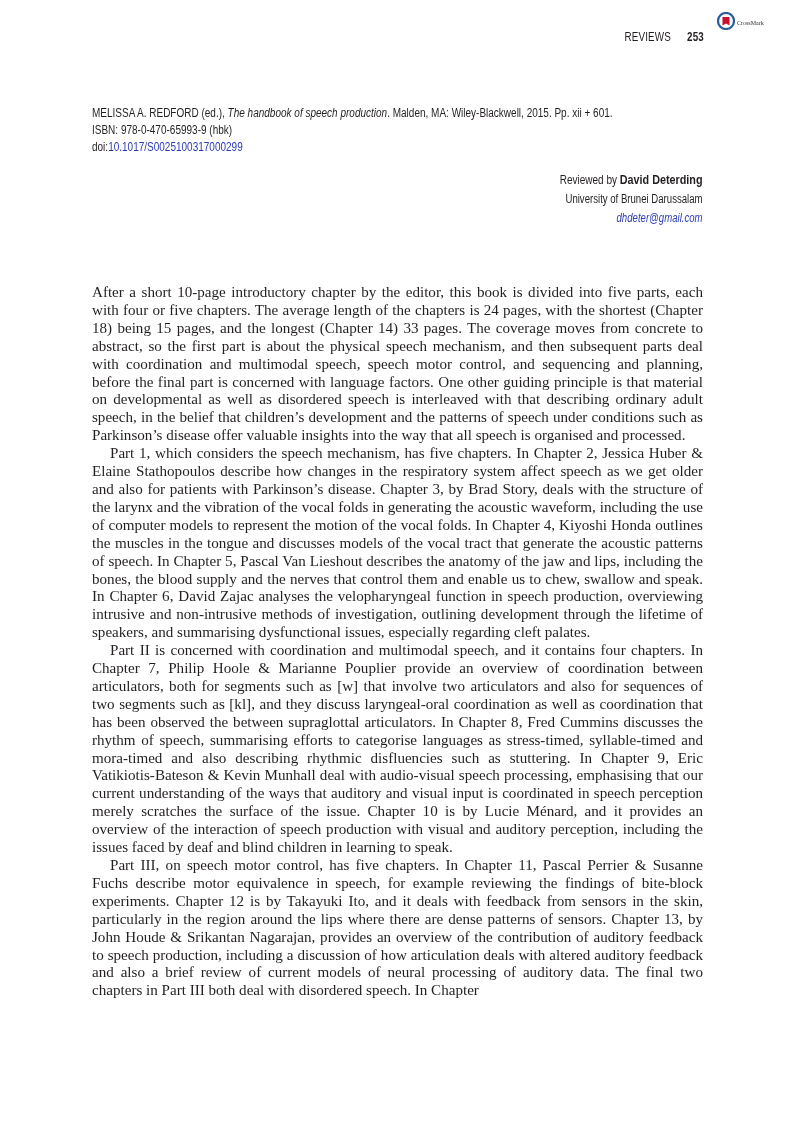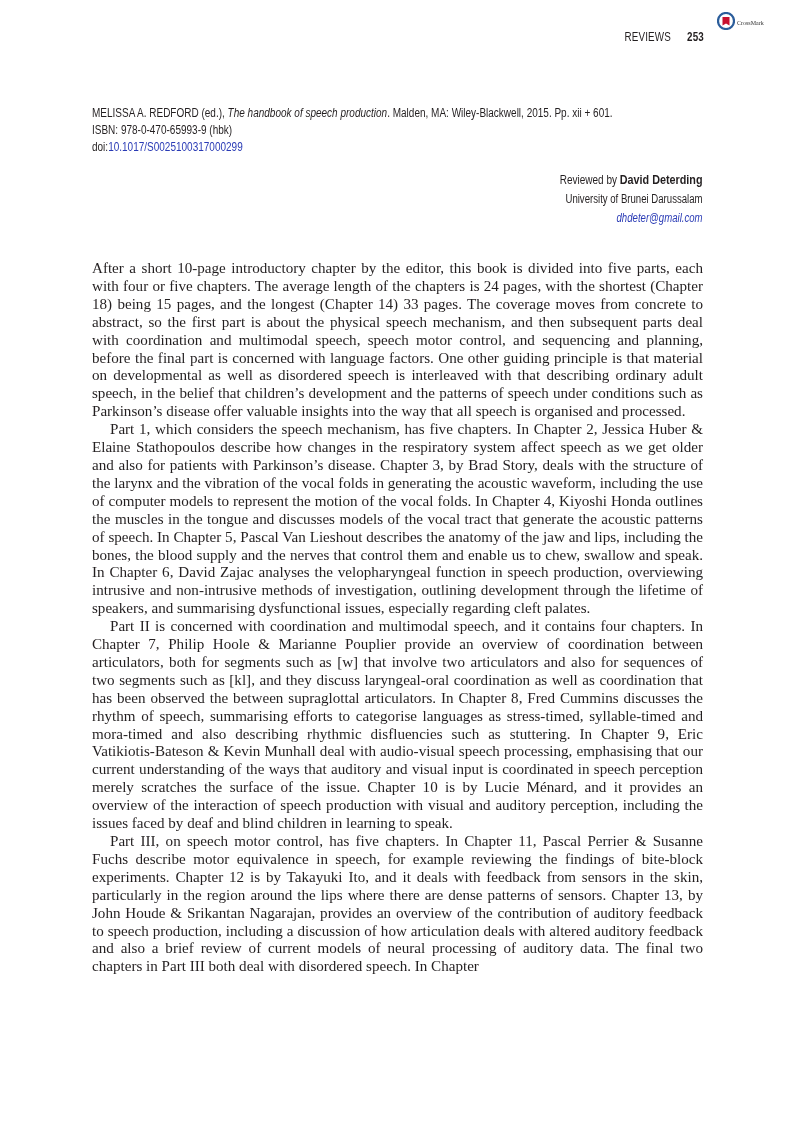--- a/index.html
+++ b/index.html
@@ -77,21 +77,21 @@
     .reviewer .name { font-weight: bold; font-size: 13.5px; }
     .reviewer .affil { font-size: 12px; }
     .reviewer .email {
       font-style: italic;
       color: #2a3bb5;
       font-size: 12px;
       text-decoration: none;
     }
     .body-text {
       position: absolute;
-      top: 260px;
+      top: 284px;
       left: 92px;
       width: 611px;
       font-family: "Liberation Serif", serif;
       font-size: 15.1px;
       line-height: 17.9px;
       color: #231f20;
       text-align: justify;
       hyphens: manual;
     }
     .body-text p {

